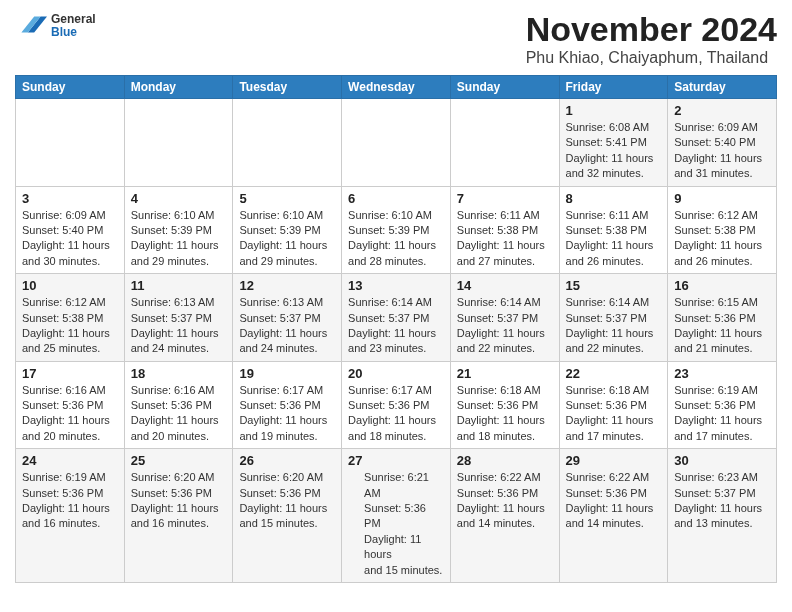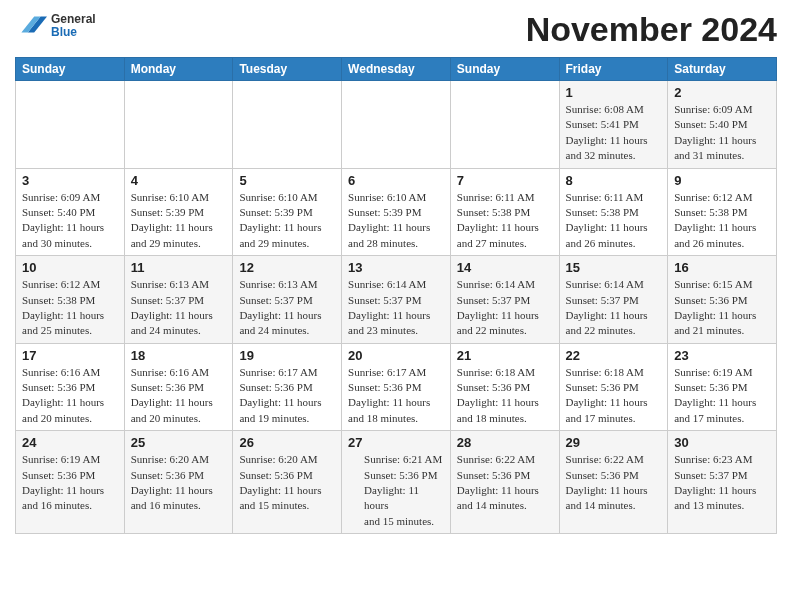--- a/index.html
+++ b/index.html
@@ -74,21 +74,20 @@
     .day-num {
       font-size: 13px;
       font-weight: bold;
       color: #222;
       display: block;
       margin-bottom: 2px;
     }
     .day-info {
       color: #333;
       line-height: 1.4;
-      font-family: Liberation Serif, serif;
     }
     .empty-cell {
       background: #fff !important;
     }
   </style>
 </head>
 <body>
 
 <div class="header">
   <div class="logo">
@@ -96,20 +95,21 @@
       <polygon points="32,8 40,8 24,28 16,28" fill="#1a6bb5"></polygon>
       <polygon points="24,8 32,8 16,28 8,28" fill="#5aabde"></polygon>
     </svg>
     <div class="logo-text">
       <span class="logo-general">General</span><br>
       <span class="logo-blue">Blue</span>
     </div>
   </div>
   <div class="title-block">
     <div class="month-title">November 2024</div>
+    <div class="location">Phu Khiao, Chaiyaphum, Thailand</div>
   </div>
 </div>
 
 <table class="calendar">
   <thead>
     <tr>
     <th>Sunday</th>
         <th>Monday</th>
         <th>Tuesday</th>
         <th>Wednesday</th>

